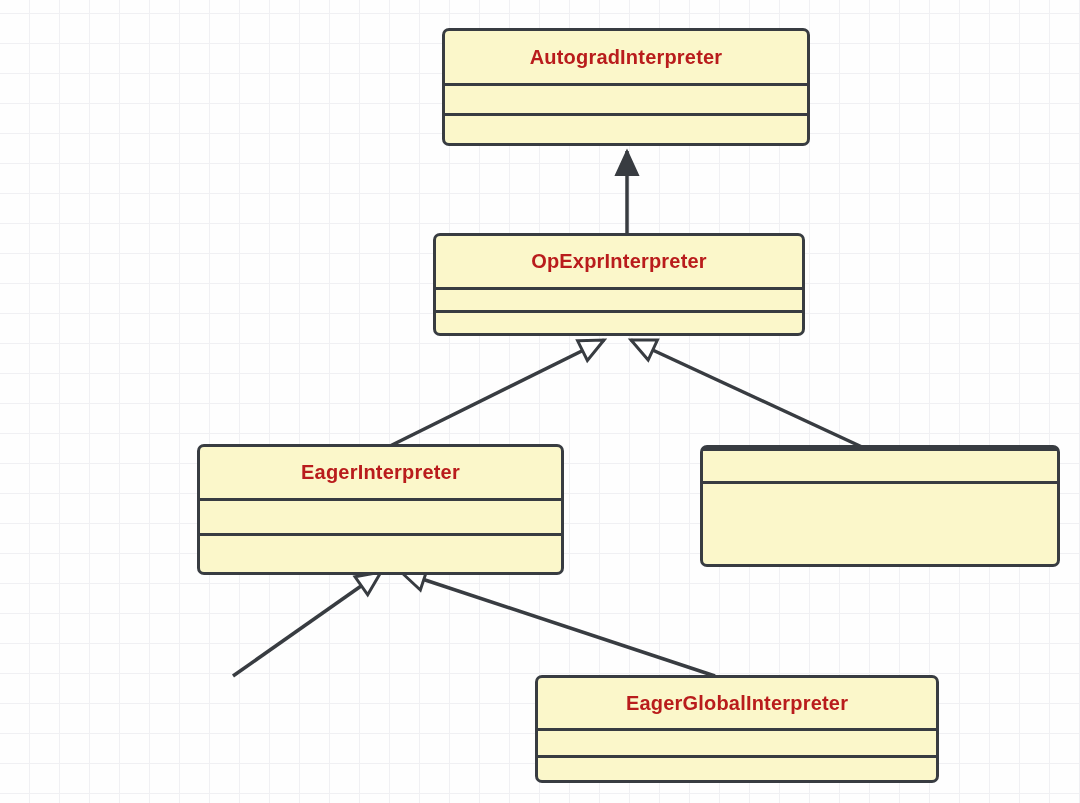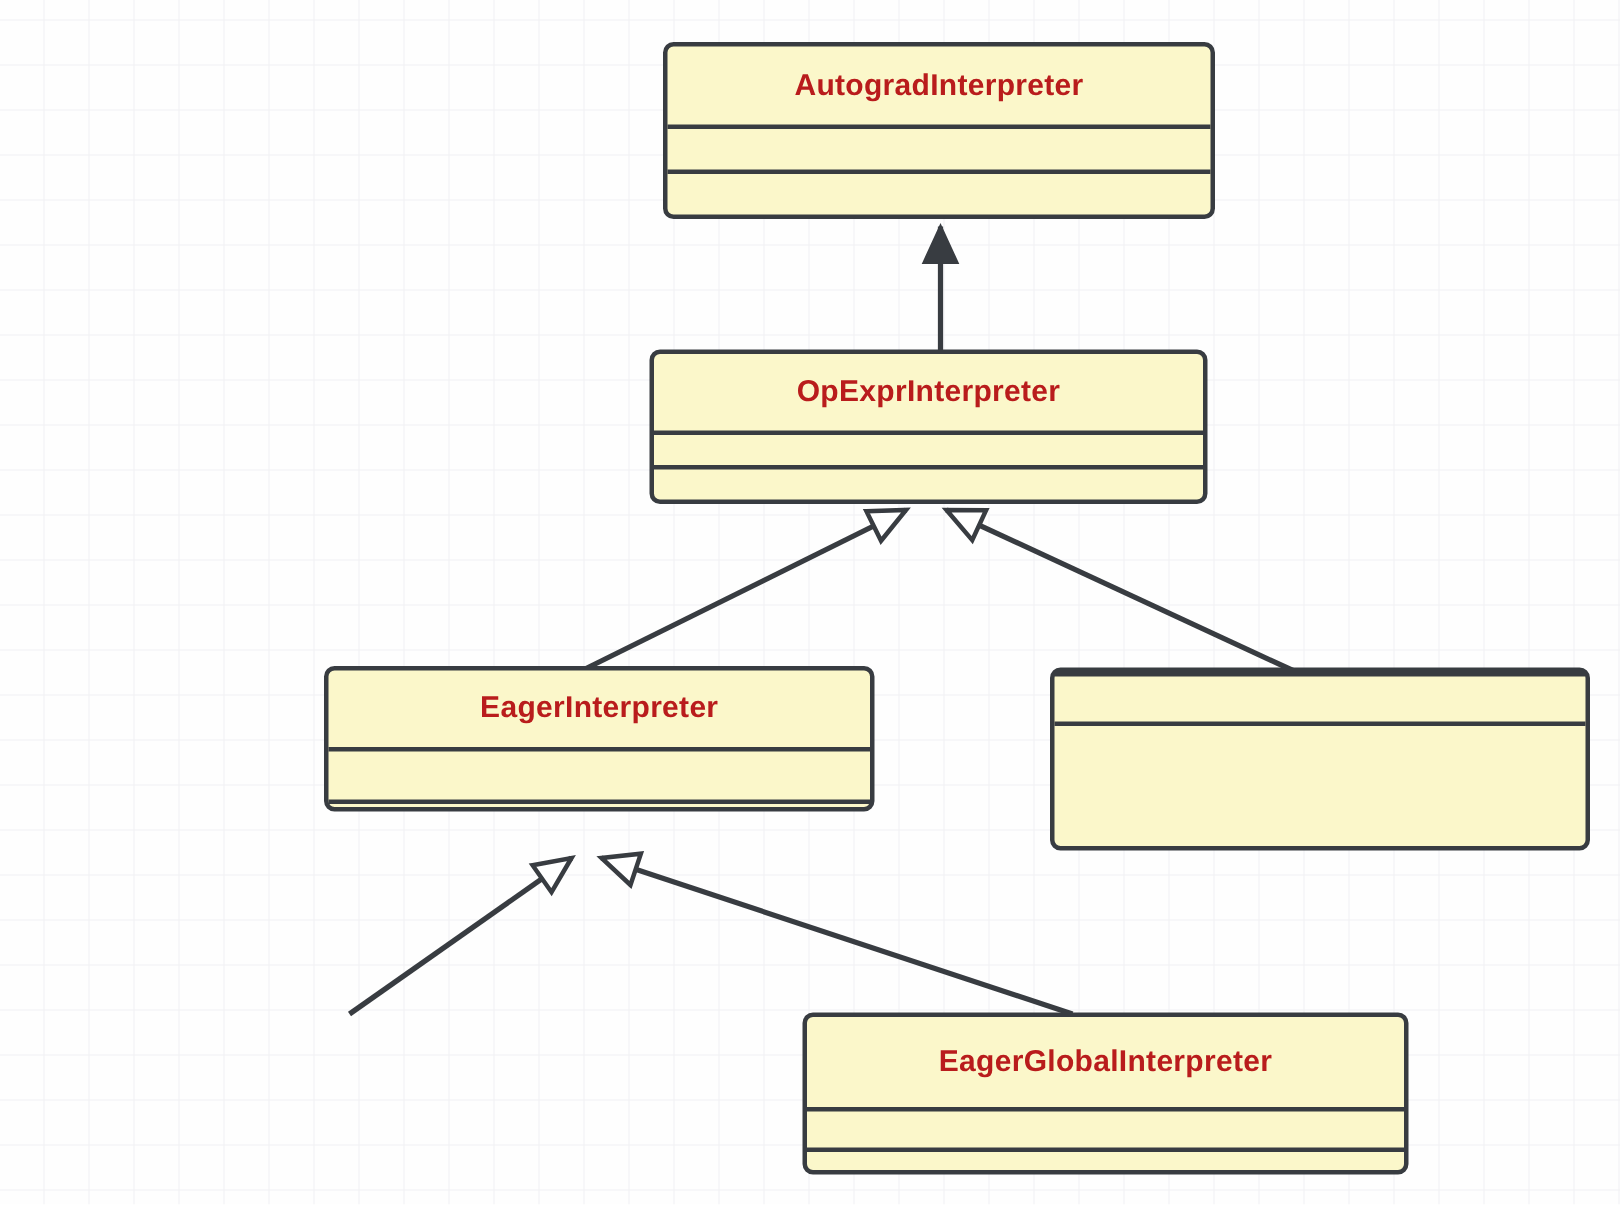--- a/index.html
+++ b/index.html
@@ -87,31 +87,31 @@
     <div class="class-row" style="height:30px;"></div>
     <div class="class-row grow"></div>
   </div>
 
   <div class="class-node" style="left:433px; top:233px; width:372px; height:103px;">
     <div class="class-title" style="height:51px;">OpExprInterpreter</div>
     <div class="class-row" style="height:23px;"></div>
     <div class="class-row grow"></div>
   </div>
 
-  <div class="class-node" style="left:216px; top:444px; width:367px; height:97px;">
+  <div class="class-node" style="left:197px; top:444px; width:367px; height:131px;">
     <div class="class-title" style="height:51px;">EagerInterpreter</div>
     <div class="class-row" style="height:35px;"></div>
     <div class="class-row grow"></div>
   </div>
 
   <div class="class-node" style="left:700px; top:445px; width:360px; height:122px;">
     <div class="class-row" style="height:33px;"></div>
     <div class="class-row grow"></div>
   </div>
 
 
   <div class="class-node" style="left:535px; top:675px; width:404px; height:108px;">
-    <div class="class-title" style="height:60px;">EagerGlobalInterpreter</div>
+    <div class="class-title" style="height:50px;">EagerGlobalInterpreter</div>
     <div class="class-row" style="height:27px;"></div>
     <div class="class-row grow"></div>
   </div>
 
 </div>
 
 </body></html>

